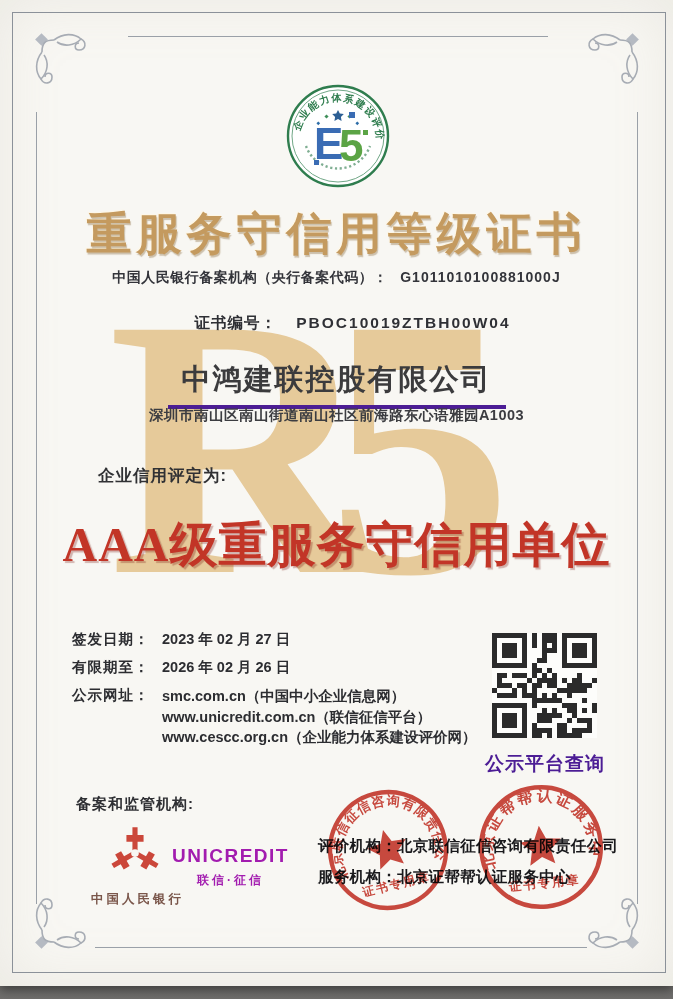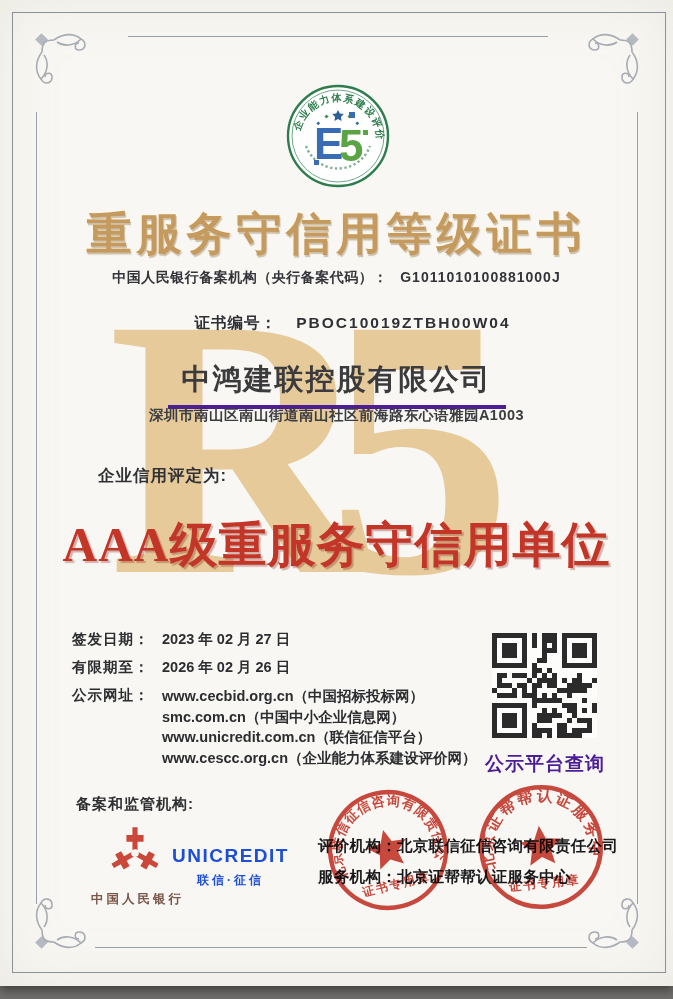--- a/index.html
+++ b/index.html
@@ -69,21 +69,21 @@
   .qr{position:absolute;left:492px;top:633px;width:105px;height:105px;background:#fdfdfb;}
   .qr-caption{position:absolute;left:479px;top:751px;width:132px;text-align:center;font-size:19px;font-weight:700;color:#4c1d95;letter-spacing:1px;}
   
   .regulator-label{position:absolute;left:76px;top:795px;font-size:15px;font-weight:800;color:#2f3034;letter-spacing:1px;}
   .pboc{position:absolute;left:97px;top:817px;width:76px;height:72px;}
   .pboc-name{
     position:absolute;left:80px;top:891px;width:115px;text-align:center;
     font-family:"Liberation Serif","DejaVu Serif",serif;
     font-size:12.5px;font-weight:700;color:#7a564a;letter-spacing:3px;white-space:nowrap;
   }
-  .unicredit{position:absolute;left:172px;top:845px;text-align:center;color:#1d4ed8;}
+  .unicredit{position:absolute;left:172px;top:845px;text-align:center;color:#a21caf;}
   .unicredit .en{font-size:19px;font-weight:900;letter-spacing:1.5px;}
   .unicredit .cn{font-size:12px;font-weight:800;letter-spacing:3px;margin-top:5px;}
   .agencies{position:absolute;left:318px;top:836px;z-index:3;font-size:15.5px;font-weight:800;color:#19191c;}
   .agencies .row{margin-bottom:10px;white-space:nowrap;letter-spacing:.3px;}
   .seal{position:absolute;z-index:4;mix-blend-mode:multiply;opacity:.92;}
   .seal-1{left:326px;top:788px;width:124px;height:124px;transform:rotate(-14deg);}
   .seal-2{left:477px;top:783px;width:128px;height:128px;transform:rotate(-6deg);}
 </style>
 </head>
 <body>
@@ -175,21 +175,20 @@
         <span class="lbl">签发日期：</span>
         <span>2023 年 02 月 27 日</span>
       </div>
       <div class="row">
         <span class="lbl">有限期至：</span>
         <span>2026 年 02 月 26 日</span>
       </div>
       <div class="row">
         <span class="lbl">公示网址：</span>
         <div class="web-list">
-          <div>www.cecbid.org.cn（中国招标投标网）</div>
           <div>smc.com.cn（中国中小企业信息网）</div>
           <div>www.unicredit.com.cn（联信征信平台）</div>
           <div>www.cescc.org.cn（企业能力体系建设评价网）</div>
         </div>
       </div>
     </div>
 
     <div class="qr"><svg width="105" height="105">
           <rect x="40" y="0" width="5" height="5" fill="#2b2b2b"></rect>
           <rect x="50" y="0" width="5" height="5" fill="#2b2b2b"></rect>

